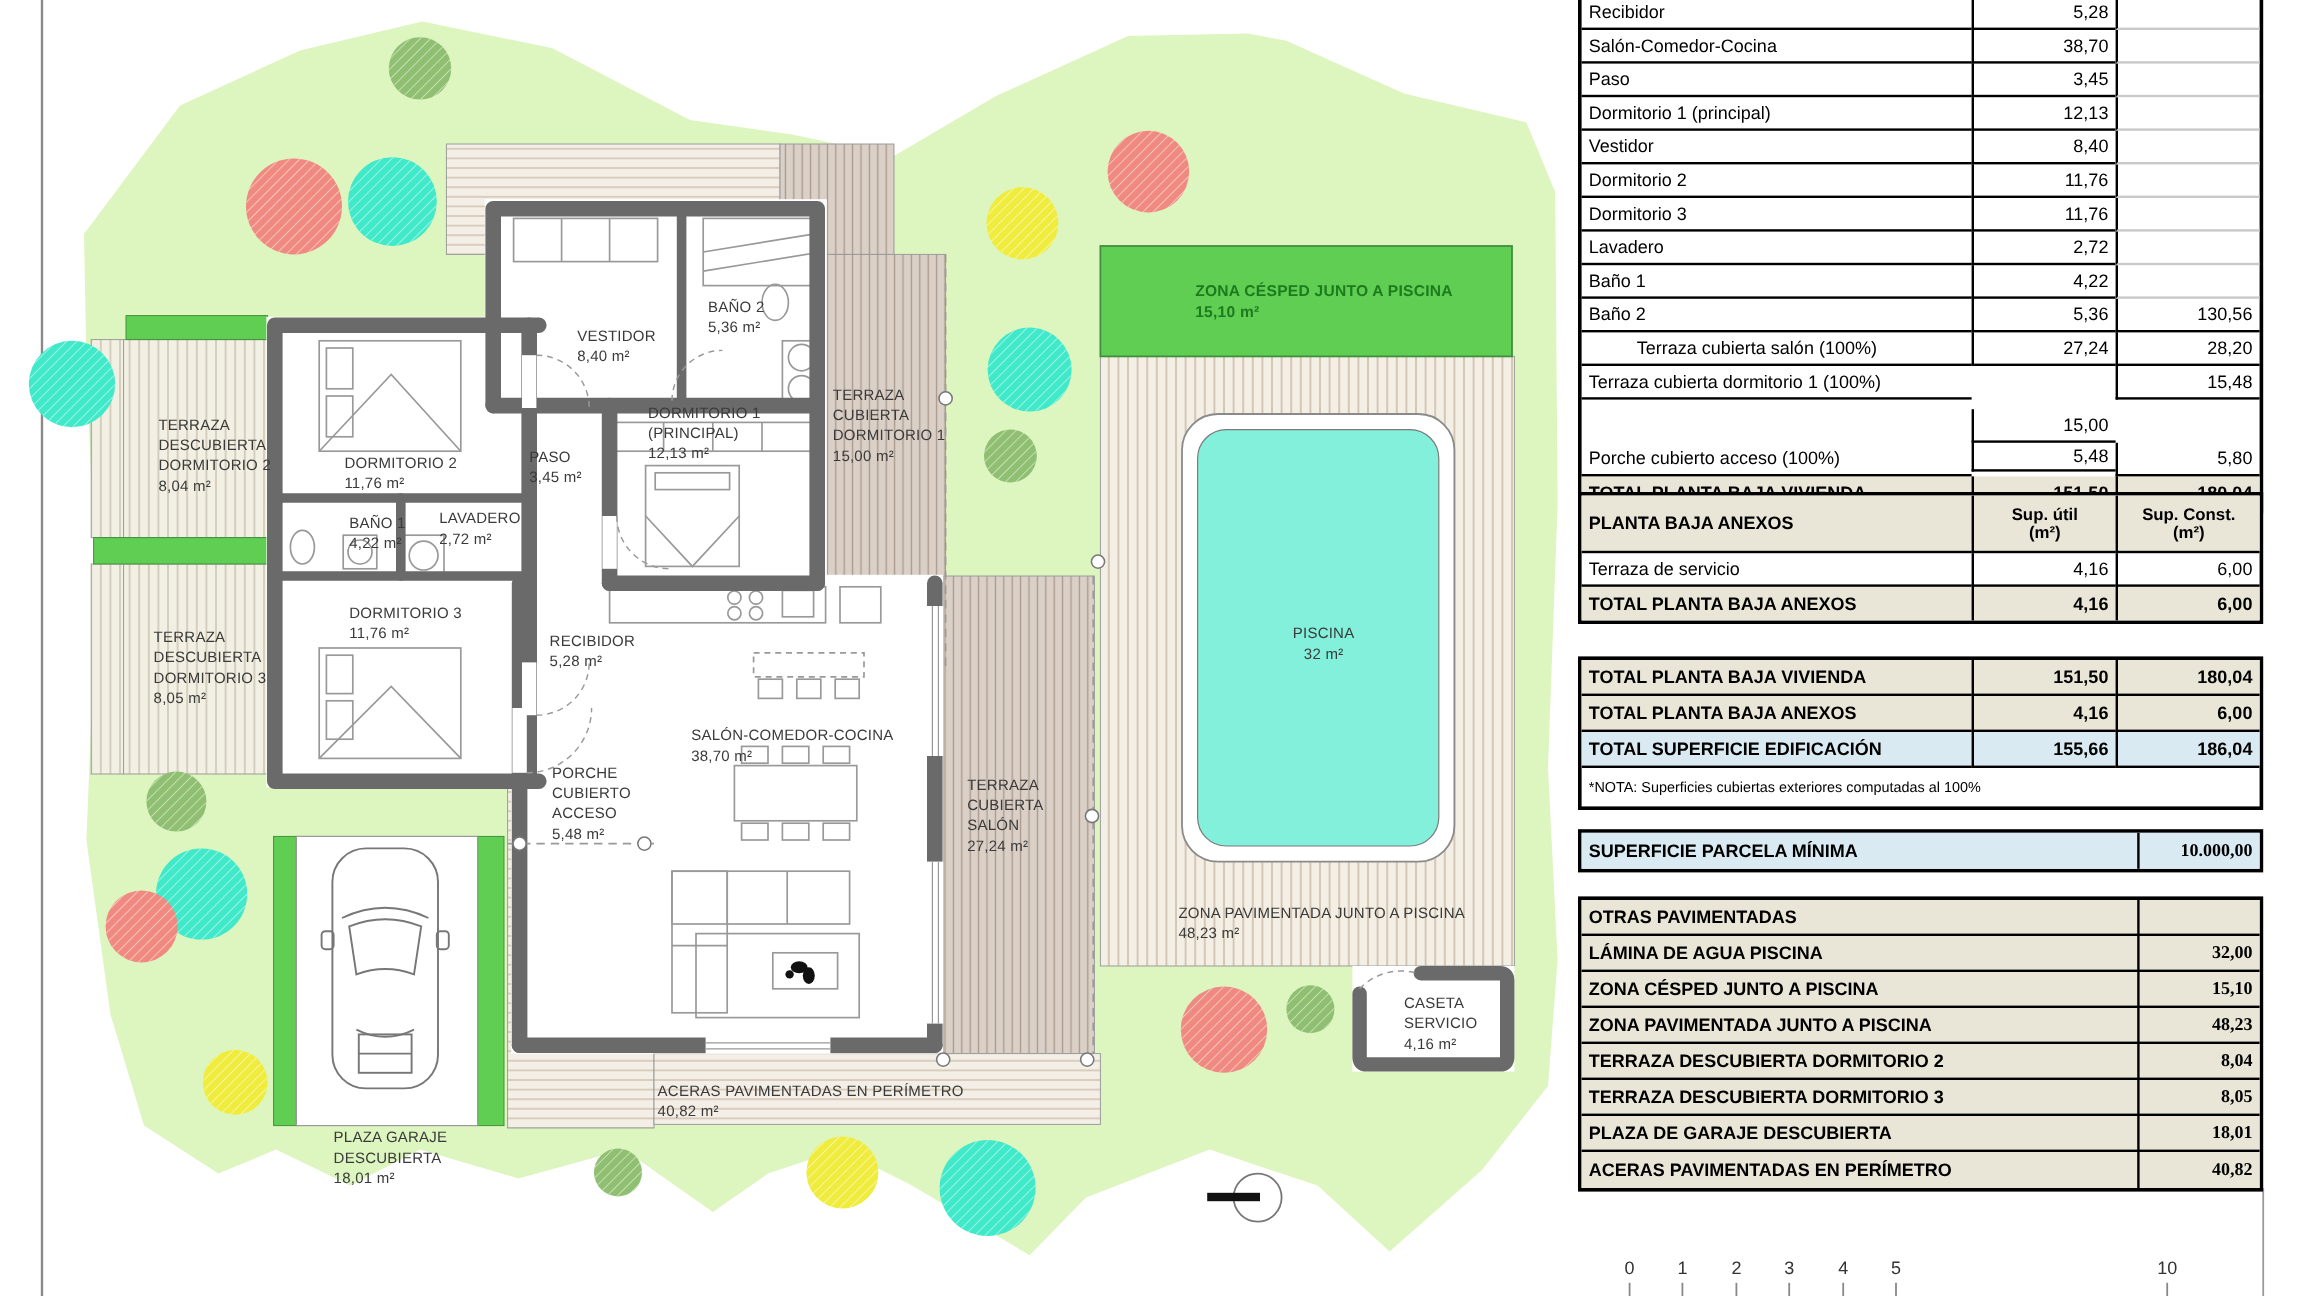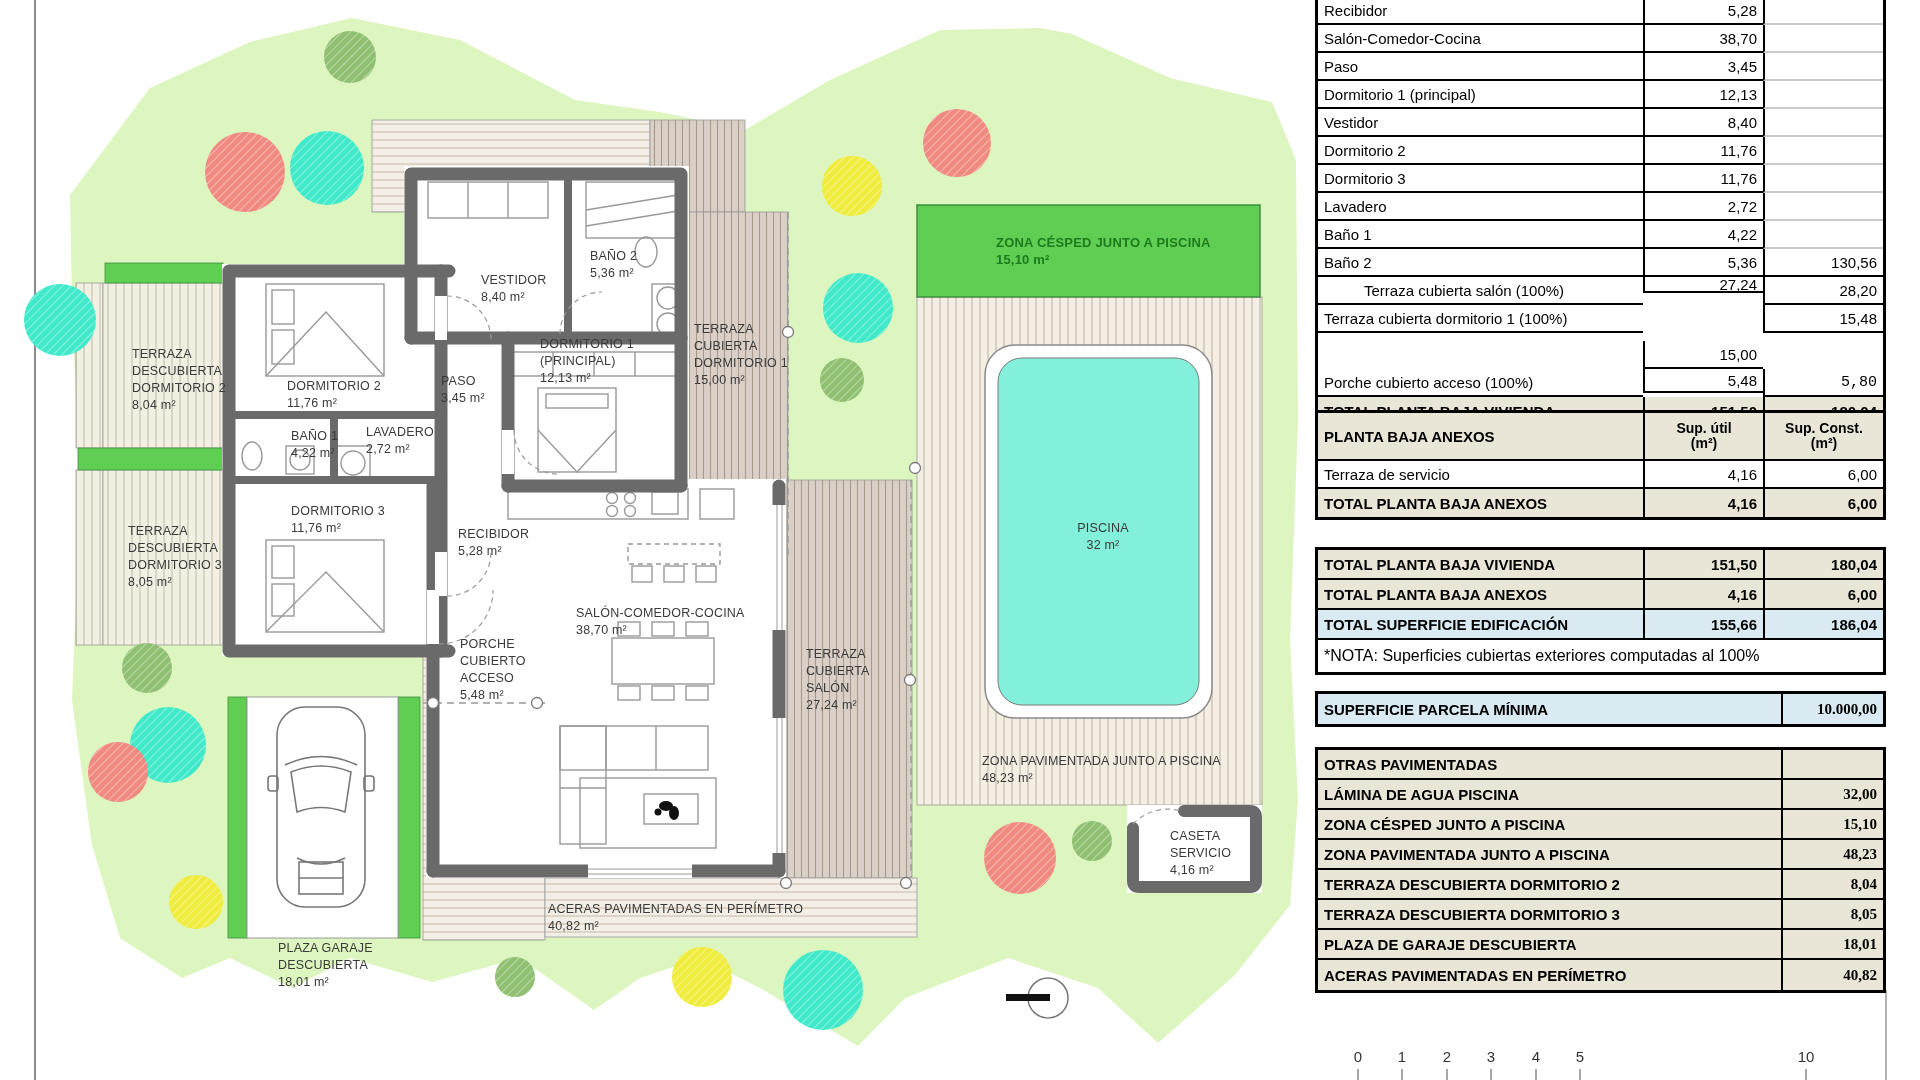--- a/index.html
+++ b/index.html
@@ -16,21 +16,21 @@
       display:flex;align-items:center;border-bottom:2px solid #000;}
   .lbl{flex:1;}
   .num{width:120px;border-left:2px solid #000;justify-content:flex-end;}
   .num2{width:102px;border-left:2px solid #000;justify-content:flex-end;font-family:Liberation Serif, serif;}
   .ghost{border-bottom-color:#c9c9c9;}
   .last .tc{border-bottom:none;}
   .beige{background:var(--tableBeige);}
   .blue{background:var(--tableBlue);}
   .bold{font-weight:bold;}
   .hdr2{flex-direction:column;justify-content:center;line-height:15px;font-size:14px;font-weight:bold;text-align:center;}
-  .nota{font-size:16px;border-bottom:none;}
+  .nota{font-size:12px;border-bottom:none;}
 </style>
 </head>
 <body>
 
 <div id="stage">
 <svg id="plan" width="1920" height="1080" viewBox="0 0 1920 1080">
   <defs>
     <pattern id="patVDeck" width="8" height="8" patternUnits="userSpaceOnUse">
       <rect width="8" height="8" fill="#f4efe4"></rect>
           <line x1="4" y1="0" x2="4" y2="8" stroke="#c9b8a6" stroke-width="1.2"></line>
@@ -380,32 +380,32 @@
         <div class="tc num" style="height: 28px;">4,22</div>
         <div class="tc num ghost" style="height: 28px;"></div>
       </div>
       <div class="trow ">
         <div class="tc lbl" style="height: 28px;">Baño 2</div>
         <div class="tc num" style="height: 28px;">5,36</div>
         <div class="tc num" style="height: 28px;">130,56</div>
       </div>
       <div class="trow ">
         <div class="tc lbl" style="height: 28px; padding-left: 46px;">Terraza cubierta salón (100%)</div>
-        <div class="tc num" style="height: 16px;">27,24</div>
+        <div class="tc num" style="height: 28px;">27,24</div>
         <div class="tc num" style="height: 28px;">28,20</div>
       </div>
       <div class="trow ">
         <div class="tc lbl" style="height: 28px;">Terraza cubierta dormitorio 1 (100%)</div>
         <div class="tc num" style="height: 28px; margin-top: 36px;">15,00</div>
         <div class="tc num" style="height: 28px;">15,48</div>
       </div>
       <div class="trow ">
         <div class="tc lbl" style="height: 28px;">Porche cubierto acceso (100%)</div>
         <div class="tc num" style="height: 24px;">5,48</div>
-        <div class="tc num" style="height: 28px; font-family: Liberation Mono, monospace;">5,80</div>
+        <div class="tc num" style="height: 28px;">5,80</div>
       </div>
       <div class="trow beige bold last">
         <div class="tc lbl bold" style="height: 28px;">TOTAL PLANTA BAJA VIVIENDA</div>
         <div class="tc num bold" style="height: 28px;">151,50</div>
         <div class="tc num bold" style="height: 28px;">180,04</div>
       </div>
     </div>
 <div id="t-anexos" class="tsec" style="top:410px">
       <div class="trow beige">
         <div class="tc lbl bold" style="height: 48px;">PLANTA BAJA ANEXOS</div>

